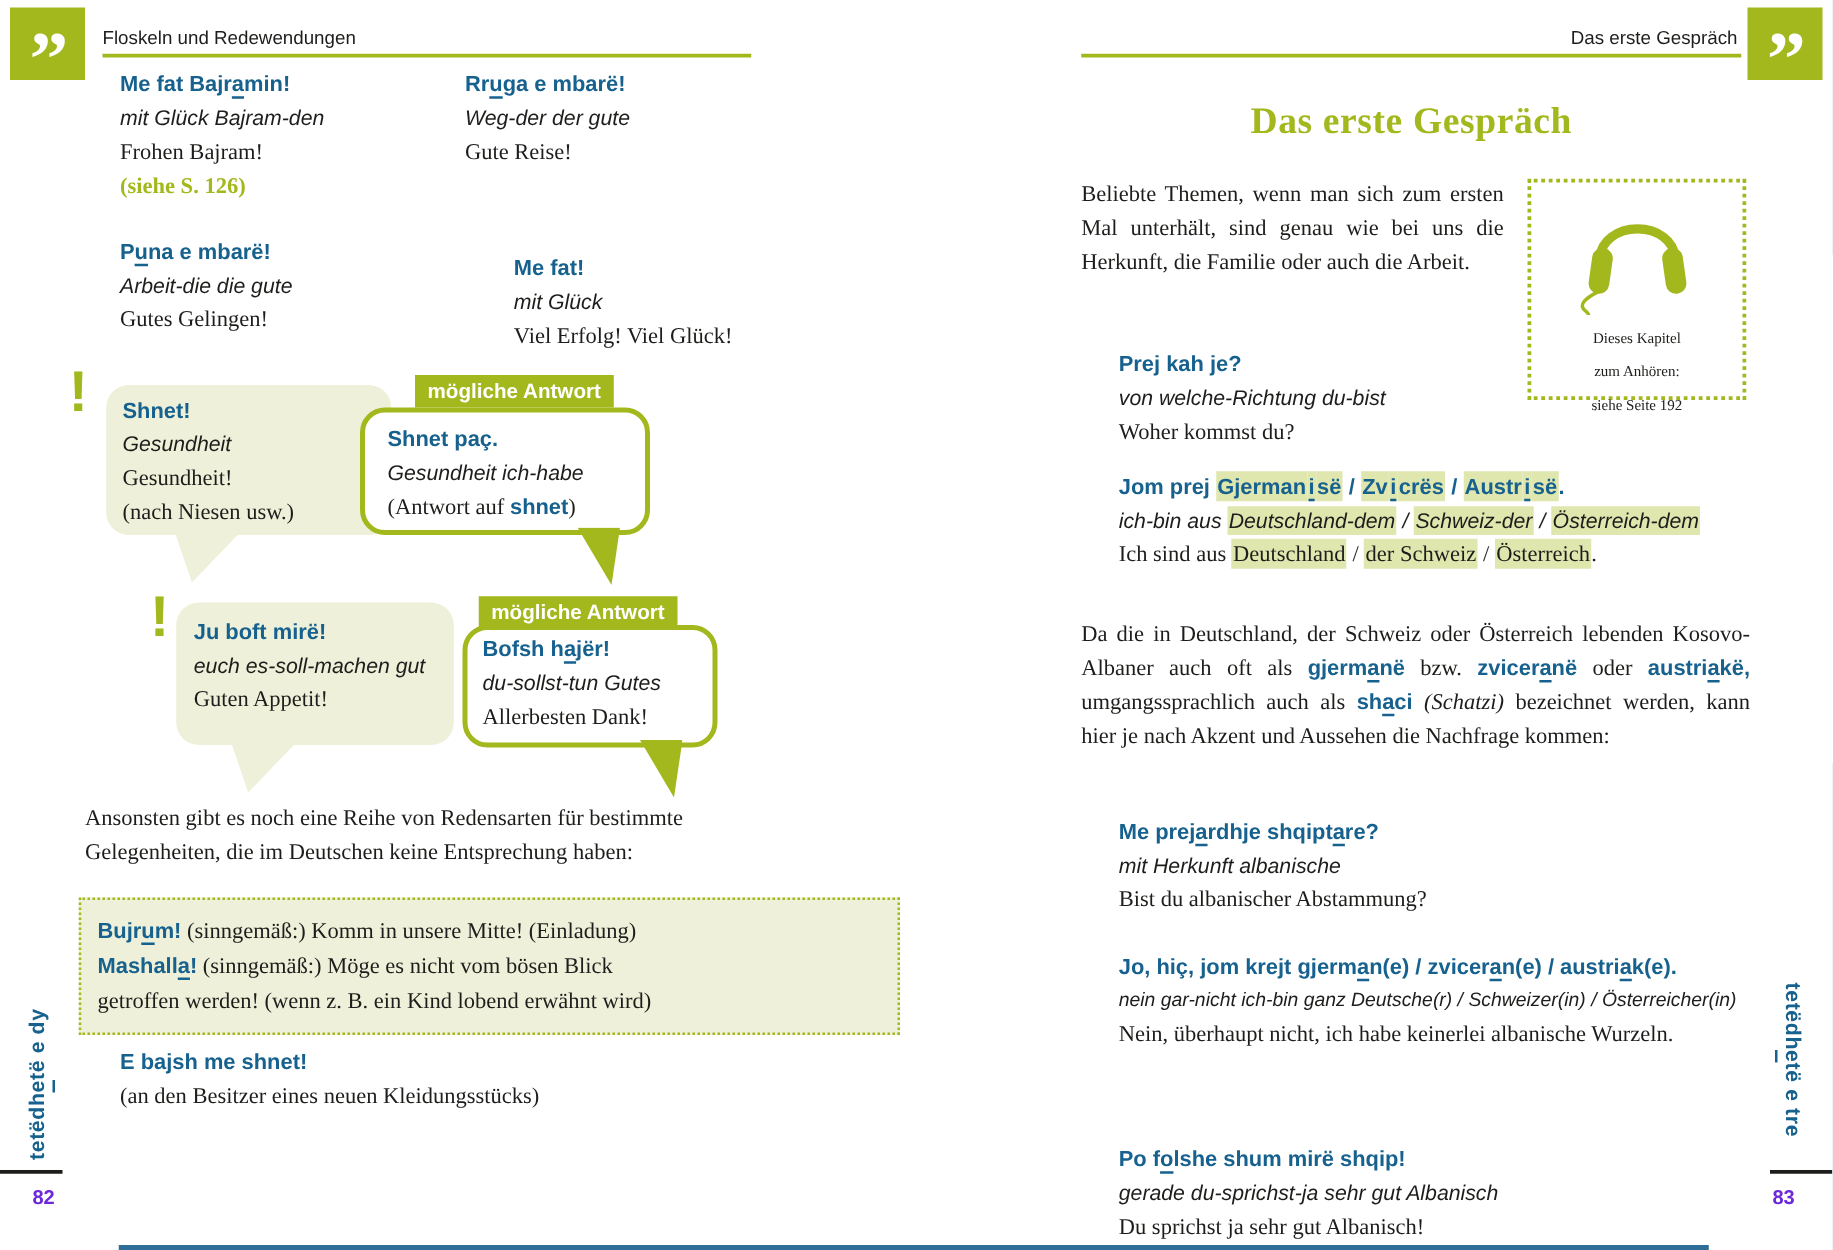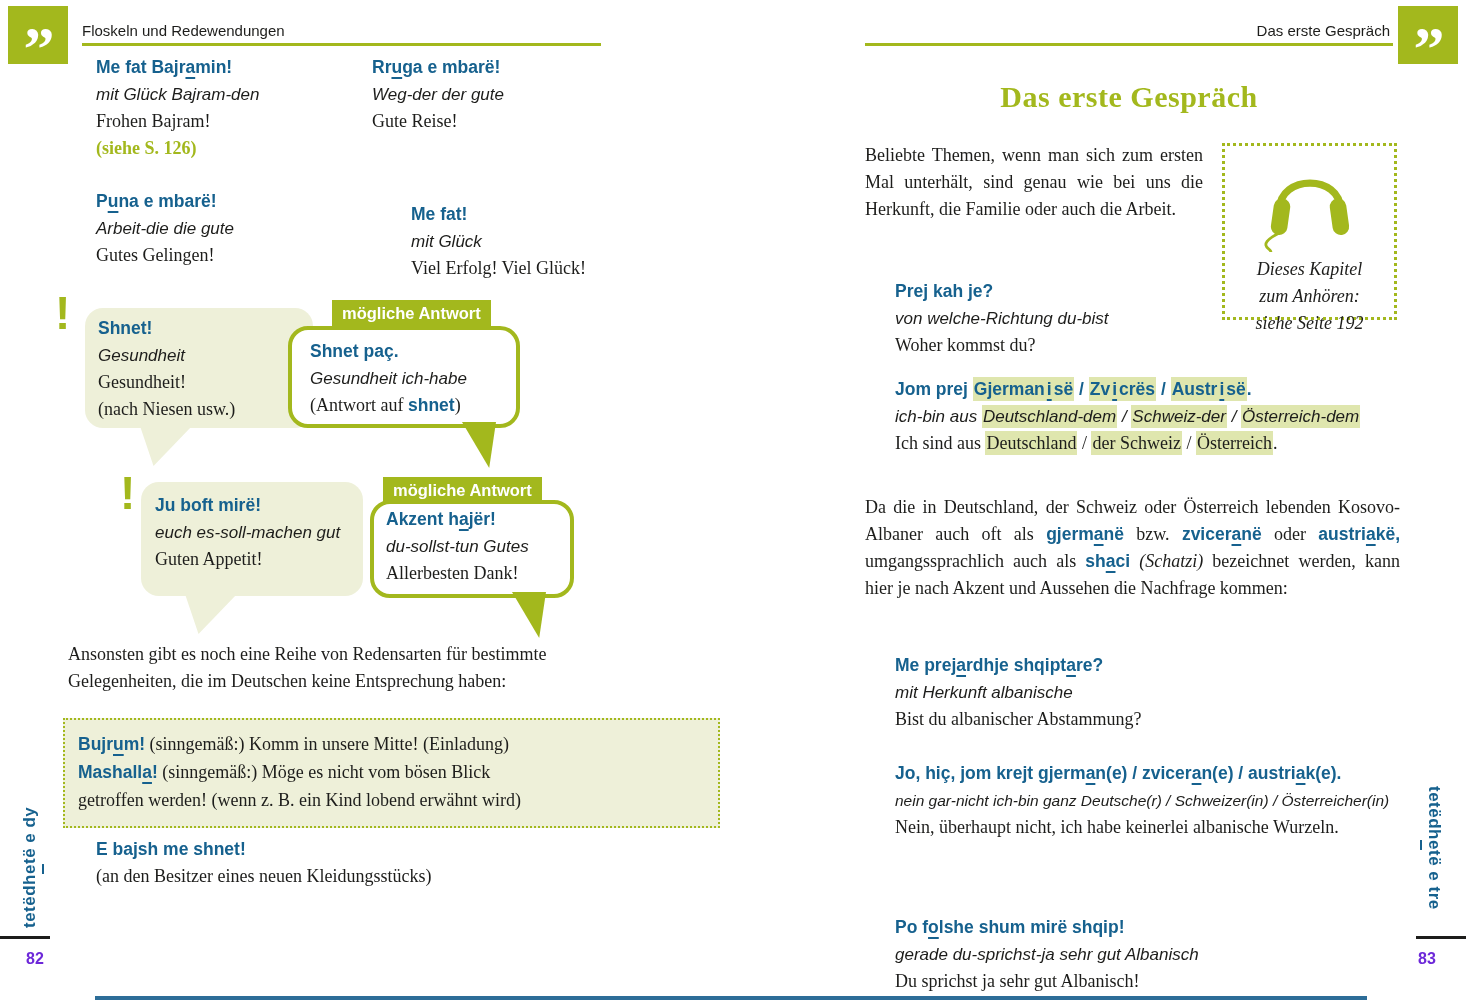--- a/index.html
+++ b/index.html
@@ -33,21 +33,21 @@
   .wbubble{background:#fff;border:4px solid var(--green);border-radius:20px;}
   .tab{background:var(--green);color:#fff;font-family:"Liberation Sans",sans-serif;
        font-weight:700;font-size:16.5px;line-height:26px;padding:0 10px;white-space:nowrap;}
   .excl{color:var(--green);font-family:"Liberation Sans",sans-serif;font-weight:700;
         font-size:46px;line-height:1;}
   .tail-pale{width:52px;height:40px;background:var(--pale);clip-path:polygon(0 0,100% 0,26% 100%);}
   .tail-green{width:34px;height:46px;background:var(--green);clip-path:polygon(0 0,100% 0,80% 100%);}
   .dotbox{background:var(--pale);border:2.5px dotted var(--green);line-height:28px;
           font-size:18px;white-space:nowrap;}
   .listenbox{border:3px dotted var(--green);background:#fff;text-align:center;}
-  .lb-line{font-size:18px;line-height:27px;font-style:italic;}
+  .lb-line{font-size:12px;line-height:27px;}
   .vlabel{font-family:"Liberation Sans",sans-serif;font-weight:700;font-size:17px;
           color:var(--blue);writing-mode:vertical-rl;letter-spacing:.5px;}
   .vlabel.flip{transform:rotate(180deg);}
   .pageno{font-family:"Liberation Sans",sans-serif;font-weight:700;font-size:16px;color:#6d28d9;}
   .pline{height:3px;background:#1d1d1b;}
   .title{font-size:30px;font-weight:700;color:var(--green);text-align:center;
          font-family:"Liberation Serif",serif;letter-spacing:.5px;}
   .gloss-sm{font-size:15.5px;}
   .bottomline{height:4px;background:#2d6d98;}
 </style>
@@ -107,21 +107,21 @@
   <div class="abs tail-pale" style="left:185px;top:594px;"></div>
   <div class="abs entry" style="left:155px;top:492px;">
     <div class="alb"><span>Ju boft mirë!</span></div>
     <div class="gloss">euch es-soll-machen gut</div>
     <div class="de">Guten Appetit!</div>
   </div>
   <div class="abs wbubble" style="left:370px;top:500px;width:196px;height:90px;"></div>
   <div class="abs tail-green" style="left:512px;top:592px;"></div>
   <div class="abs tab" style="left:383px;top:477px;">mögliche Antwort</div>
   <div class="abs entry" style="left:386px;top:506px;">
-    <div class="alb"><span>Akzent h</span><span class="u">a</span><span>jër!</span></div>
+    <div class="alb"><span>Bofsh h</span><span class="u">a</span><span>jër!</span></div>
     <div class="gloss">du-sollst-tun Gutes</div>
     <div class="de">Allerbesten Dank!</div>
   </div>
 
   <div class="abs para" style="left:68px;top:641px;width:545px;">Ansonsten gibt es noch eine Reihe von Redensarten für bestimmte Gelegenheiten, die im Deutschen keine Entsprechung haben:</div>
 
   <div class="abs dotbox" style="left:63px;top:718px;width:610px;padding:10px 30px 12px 13px;">
     <div><span class="b">Bujr</span><span class="b u">u</span><span class="b">m!</span><span> (sinngemäß:) Komm in unsere Mitte! (Einladung)</span></div>
     <div><span class="b">Mashall</span><span class="b u">a</span><span class="b">!</span><span> (sinngemäß:) Möge es nicht vom bösen Blick</span></div>
     <div><span>getroffen werden! (wenn z. B. ein Kind lobend erwähnt wird)</span></div>

